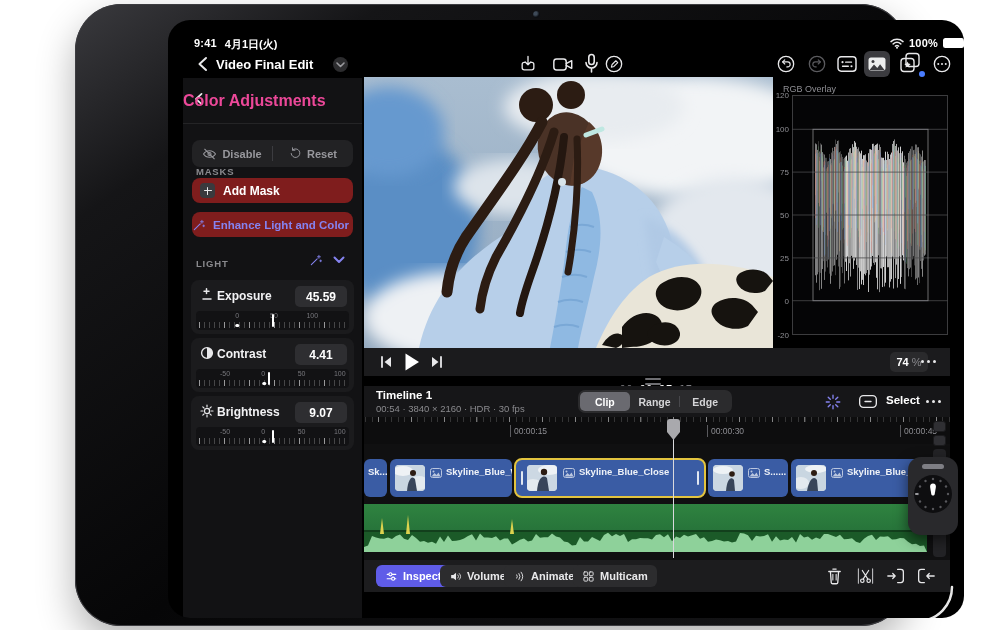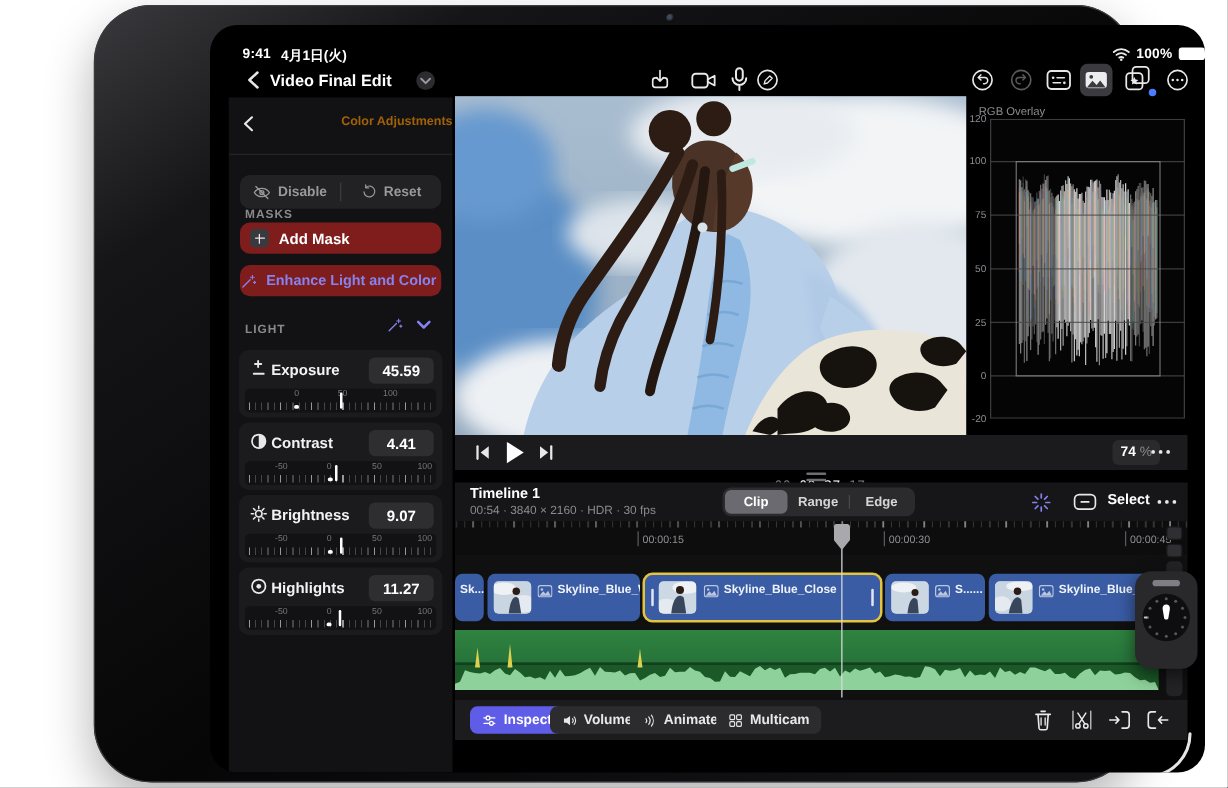--- a/index.html
+++ b/index.html
@@ -19,21 +19,21 @@
   .sb-date{color:#fff;font-size:11px;font-weight:600;margin-left:8px;}
   .title{color:#fff;font-size:13px;font-weight:700;}
   .ic{fill:none;stroke:#e8e8ea;stroke-width:1.6;stroke-linecap:round;stroke-linejoin:round;}
   .ic-dim{stroke:#5a5a5e;}
   .dot3{display:flex;gap:3px;align-items:center;}
   .dot3 i{width:3px;height:3px;border-radius:50%;background:#e8e8ea;}
   
   #sidebar{position:absolute;left:15px;top:58px;width:179px;bottom:0;background:#121214;
     border-radius:0 0 0 0;overflow:hidden;}
   .side-hd{position:absolute;left:0;top:0;width:100%;height:45px;border-bottom:1px solid #242426;}
-  .side-title{position:absolute;width:100%;top:14px;text-align:right;color:#a16207;font-size:10px;font-weight:700;}
+  .side-title{position:absolute;width:100%;top:14px;text-align:left;color:#ec4899;font-size:16px;font-weight:700;}
   .seg2{position:absolute;left:9px;top:62px;width:161px;height:27px;background:#222224;border-radius:8px;
     display:flex;align-items:center;}
   .seg2 .cell{flex:1;display:flex;align-items:center;justify-content:center;gap:5px;color:#98989d;font-size:11px;font-weight:600;}
   .seg2 .div{width:1px;height:15px;background:#3c3c40;}
   .masks-label,.light-label{color:#8a8a8e;font-size:9.5px;font-weight:700;letter-spacing:.8px;}
   .row-btn{position:absolute;left:9px;width:161px;height:25px;background:#7f1d1d;border-radius:8px;
     display:flex;align-items:center;}
   .plusbox{width:15px;height:15px;border-radius:4px;background:#3a3a3e;margin:0 8px 0 8px;position:relative;}
   .plusbox:before,.plusbox:after{content:"";position:absolute;background:#e8e8ea;}
   .plusbox:before{left:3.5px;top:6.8px;width:8px;height:1.6px;border-radius:1px;}
@@ -299,37 +299,20 @@
           <span class="lb" style="left:19%">-50</span>
           <span class="lb" style="left:44%">0</span>
           <span class="lb" style="left:69%">50</span>
           <span class="lb" style="left:94%">100</span>
           <div class="ticks"></div>
           <span class="def" style="left:44.5%"></span>
           <span class="cur" style="left:50%"></span>
         </div>
       </div>
 
-      <div class="card" style="top:376px;">
-        <svg class="icn" viewBox="0 0 14 14">
-          <circle cx="7" cy="7" r="5.4" class="ic" style="stroke-width:1.4"></circle>
-          <circle cx="7" cy="7" r="1.9" fill="#e8e8ea"></circle>
-        </svg>
-        <span class="nm">Highlights</span>
-        <span class="val">11.27</span>
-        <div class="scale">
-          <span class="lb" style="left:19%">-50</span>
-          <span class="lb" style="left:44%">0</span>
-          <span class="lb" style="left:69%">50</span>
-          <span class="lb" style="left:94%">100</span>
-          <div class="ticks"></div>
-          <span class="def" style="left:44%"></span>
-          <span class="cur" style="left:49.5%"></span>
-        </div>
-      </div>
 
 
     </div>
 
     <div id="preview">
       <svg width="409" height="271" viewBox="0 0 409 271">
         <defs>
           <linearGradient id="skyg" x1="0" y1="0" x2="0" y2="1">
             <stop offset="0" stop-color="#a9bdd0"></stop>
                 <stop offset="1" stop-color="#93a9bf"></stop>

